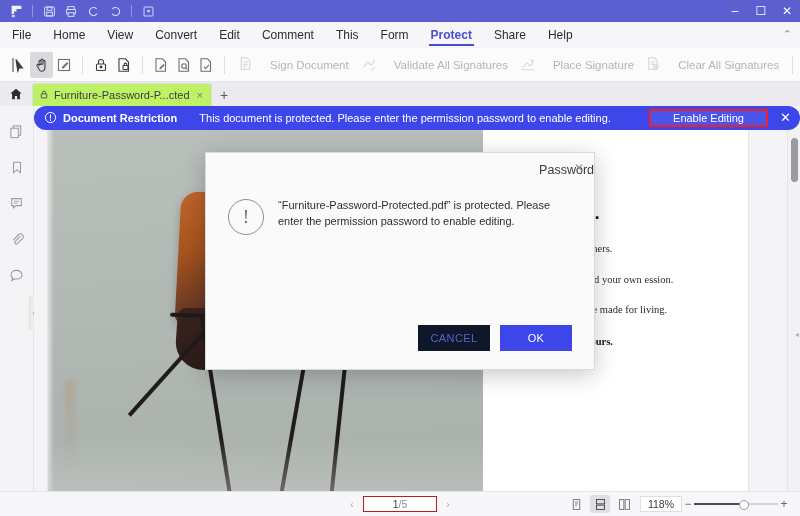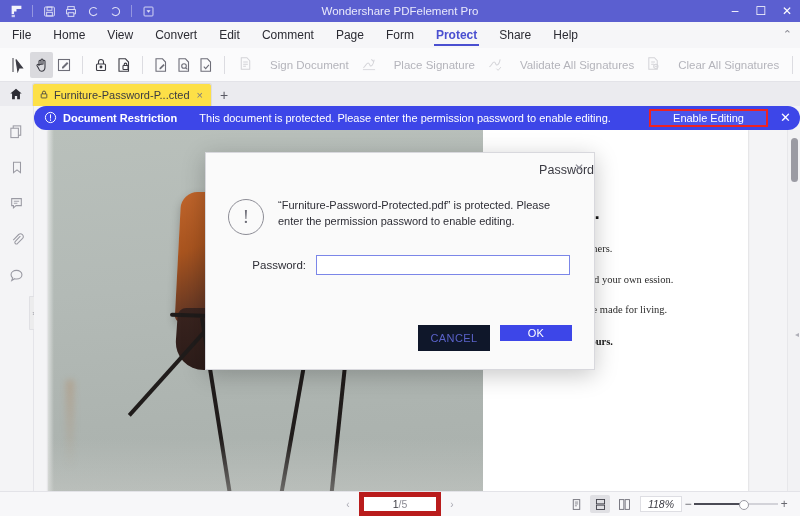--- a/index.html
+++ b/index.html
@@ -119,21 +119,21 @@
     background: #ebebef;
     display: flex; align-items: flex-end;
   }
   .home-btn {
     width: 32px; height: 24px;
     display: flex; align-items: center; justify-content: center;
     color: #2b2b33;
   }
   .doc-tab {
     height: 22px;
-    background: #fde047;
+    background: #bef264;
     border: 1px solid #dcdce1;
     border-bottom: none;
     border-radius: 3px 3px 0 0;
     display: flex; align-items: center;
     padding: 0 6px; gap: 5px;
     font-size: 11px; color: #3a3a42;
     max-width: 190px;
   }
   .doc-tab .tab-label { white-space: nowrap; overflow: hidden; text-overflow: ellipsis; }
   .tab-close { color: #7a7a84; font-size: 11px; padding: 0 2px; }
@@ -319,39 +319,39 @@
     border-top: 1px solid #e3e3e8;
     display: flex; align-items: center;
   }
   .pager {
     position: absolute; left: 50%; transform: translateX(-50%);
     display: flex; align-items: center; gap: 4px;
   }
   .pg-arrow { color: #a9a9b2; font-size: 10px; width: 14px; text-align: center; }
   .pg-box {
     background: #ffffff;
-    border: 5px solid #b91c1c;
+    border: 1px solid #b91c1c;
     font-size: 10.5px; color: #3b3b43;
     padding: 1px 10px;
     min-width: 52px; text-align: center;
   }
   .pg-box .pg-total { color: #8c8c95; }
   .view-tools {
     position: absolute; right: 142px;
     display: flex; align-items: center; gap: 4px;
   }
   .vt {
     width: 20px; height: 18px;
     display: flex; align-items: center; justify-content: center;
     color: #6c6c76; border-radius: 2px;
   }
   .vt.active { background: #e0e0e4; }
   .zoom-group {
     position: absolute; right: 10px;
-    display: flex; align-items: center; gap: 0; font-style: italic;
+    display: flex; align-items: center; gap: 0;
   }
   .zoom-pct {
     background: #ffffff; border: 1px solid #dedee3;
     font-size: 10.5px; color: #3b3b43;
     padding: 1px 7px;
   }
   .zoom-minus, .zoom-plus { font-size: 12px; color: #67676f; width: 12px; text-align: center; }
   .zoom-slider { position: relative; width: 84px; height: 12px; }
   .zs-track { position: absolute; top: 5px; left: 0; width: 84px; height: 2px; background: #d3d3d9; }
   .zs-fill { position: absolute; top: 5px; left: 0; width: 48px; height: 2px; background: #4b4b55; }
@@ -422,21 +422,21 @@
   .btn-cancel {
     width: 72px; height: 26px;
     background: #0f172a;
     color: #5a62c9;
     font-size: 11px;
     border: none;
     display: flex; align-items: center; justify-content: center;
     letter-spacing: .4px;
   }
   .btn-ok {
-    width: 72px; height: 16px;
+    width: 72px; height: 26px;
     background: #3d46e8;
     color: #ffffff;
     font-size: 11px;
     border: none;
     display: flex; align-items: center; justify-content: center;
     letter-spacing: .4px;
   }
 </style>
 </head>
 <body>
@@ -477,36 +477,35 @@
           </svg>
       </div>
       <div class="tb-sep"></div>
       <div class="tb-btn">
         <svg width="13" height="13" viewBox="0 0 16 16" fill="none" stroke="#ffffff" stroke-width="1.1" opacity=".9">
             <rect x="2.5" y="2.5" width="11" height="11" rx="1"></rect>
             <path d="M5.5 6.5l2.5 3 2.5-3z" fill="#ffffff" stroke="none"></path>
           </svg>
       </div>
     </div>
-    <div class="tb-title">Wondershare PDFelement Pro</div>
     <div class="tb-winbtns">
       <div class="wb">–</div>
       <div class="wb">☐</div>
       <div class="wb">✕</div>
     </div>
   </div>
 
   <div class="menubar">
     <div class="menu-item first">File</div>
     <div class="menu-item">Home</div>
     <div class="menu-item">View</div>
     <div class="menu-item">Convert</div>
     <div class="menu-item">Edit</div>
     <div class="menu-item">Comment</div>
-    <div class="menu-item">Page</div>
+    <div class="menu-item">This</div>
     <div class="menu-item">Form</div>
     <div class="menu-item active">Protect</div>
     <div class="menu-item">Share</div>
     <div class="menu-item">Help</div>
     <div class="menu-collapse">⌃</div>
   </div>
 
   <div class="ribbon">
     <div class="rb-icon">
       <svg width="16" height="16" viewBox="0 0 16 16" fill="none" stroke="#3c3c44" stroke-width="1.1">
@@ -567,35 +566,35 @@
         <svg width="15" height="15" viewBox="0 0 16 16" fill="none" stroke="#b4b4bb" stroke-width="1.1">
             <path d="M3.5 1.8h6L12.5 5v9.2h-9z"></path>
             <path d="M5.5 6.5h5M5.5 8.7h5M5.5 10.9h3"></path>
           </svg>
       </span>
       <span>Sign Document</span>
     </div>
     <div class="rb-cmd">
       <span>
         <svg width="16" height="15" viewBox="0 0 16 16" fill="none" stroke="#b4b4bb" stroke-width="1.1">
+            <path d="M2 11.5c2-.5 3-5 5-5s1.5 4 3.5 3 3-6 3-6"></path>
+            <path d="M9.5 13.5l1.8 1.8 3-3.5" stroke-width="1"></path>
+          </svg>
+      </span>
+      <span>Validate All Signatures</span>
+    </div>
+    <div class="rb-cmd">
+      <span>
+        <svg width="16" height="15" viewBox="0 0 16 16" fill="none" stroke="#b4b4bb" stroke-width="1.1">
             <path d="M2 12.5c2-.5 3-5 5-5s1.5 4 3.5 3 3-6.5 3-6.5"></path>
             <path d="M10.5 3.5l2.5 2.5"></path>
             <path d="M1.5 14.5h13" stroke-width=".9"></path>
           </svg>
       </span>
       <span>Place Signature</span>
-    </div>
-    <div class="rb-cmd">
-      <span>
-        <svg width="16" height="15" viewBox="0 0 16 16" fill="none" stroke="#b4b4bb" stroke-width="1.1">
-            <path d="M2 11.5c2-.5 3-5 5-5s1.5 4 3.5 3 3-6 3-6"></path>
-            <path d="M9.5 13.5l1.8 1.8 3-3.5" stroke-width="1"></path>
-          </svg>
-      </span>
-      <span>Validate All Signatures</span>
     </div>
     <div class="rb-cmd">
       <span>
         <svg width="15" height="15" viewBox="0 0 16 16" fill="none" stroke="#b4b4bb" stroke-width="1.1">
             <path d="M3 1.8h6L12 5v9.2H3z"></path>
             <path d="M5.5 6.5h4M5.5 8.7h3"></path>
             <circle cx="10.5" cy="11" r="2.3"></circle>
             <path d="M9.3 11h2.4" stroke-width="1.1"></path>
           </svg>
       </span>
@@ -751,23 +750,19 @@
     </div>
   </div>
 
   <div class="dlg">
     <div class="dlg-title">Password</div>
     <div class="dlg-close">✕</div>
     <div class="dlg-body">
       <div class="warn-icon">!</div>
       <div class="dlg-msg">“Furniture-Password-Protected.pdf” is protected. Please enter the permission password to enable editing.</div>
     </div>
-    <div class="dlg-row">
-      <div class="dlg-label">Password:</div>
-      <input class="dlg-input" type="password" placeholder="" style="">
-    </div>
     <div class="dlg-actions">
       <button class="btn-cancel">CANCEL</button>
       <button class="btn-ok">OK</button>
     </div>
   </div>
 
 </div>
 
 </body></html>

